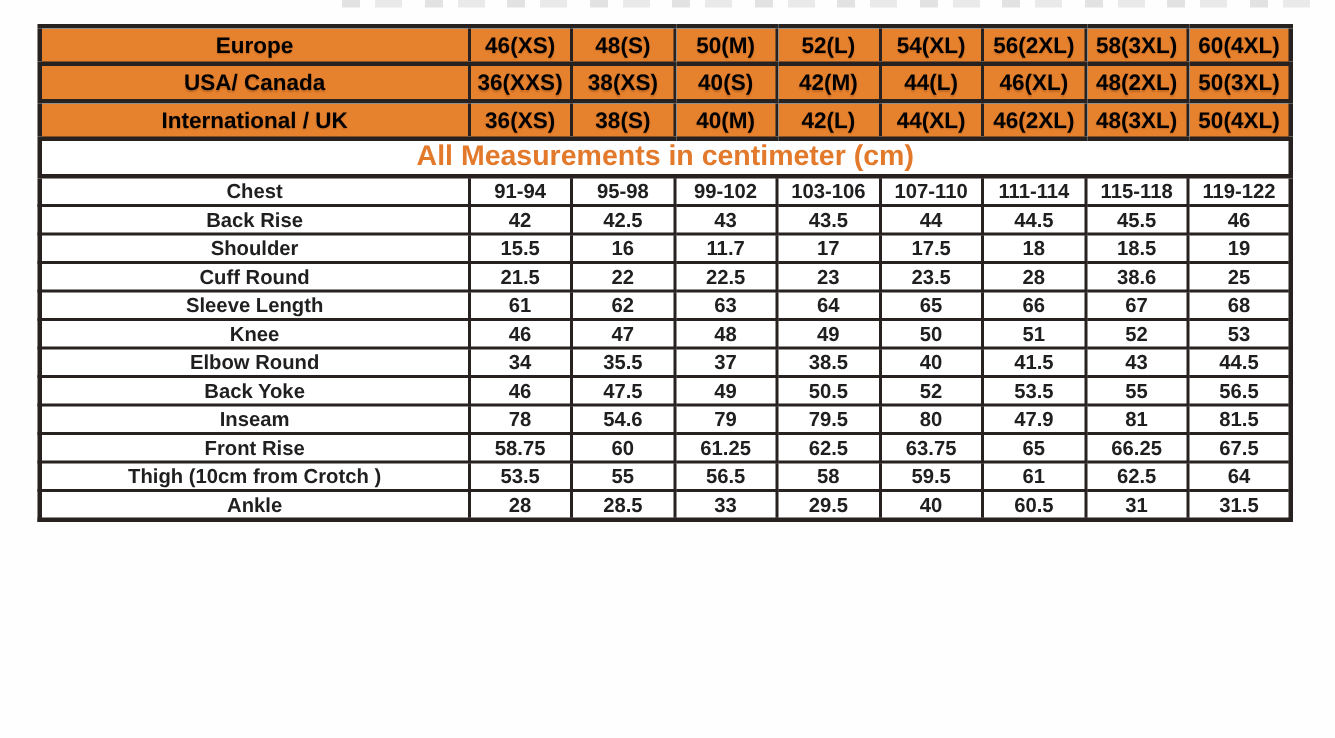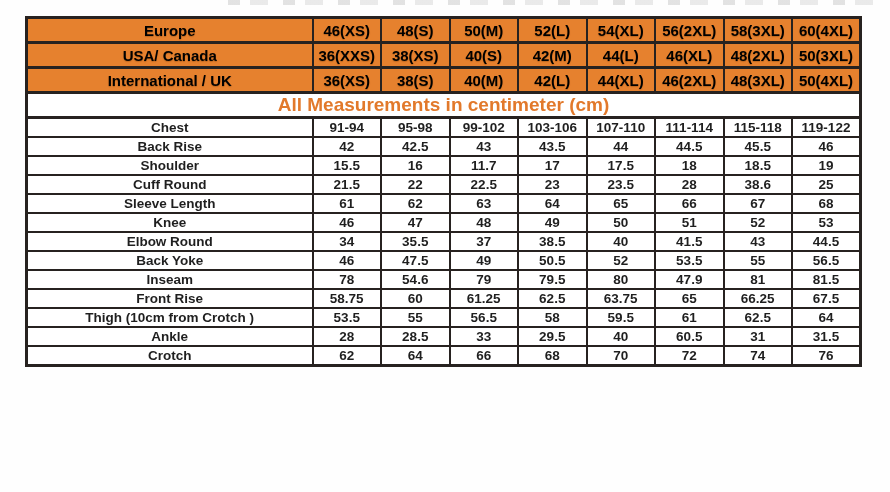--- a/index.html
+++ b/index.html
@@ -236,26 +236,15 @@
           <td class="m-label">Ankle</td>
           <td class="m-val">28</td>
           <td class="m-val">28.5</td>
           <td class="m-val">33</td>
           <td class="m-val">29.5</td>
           <td class="m-val">40</td>
           <td class="m-val">60.5</td>
           <td class="m-val">31</td>
           <td class="m-val">31.5</td>
         </tr>
-        <tr class="m-row">
-          <td class="m-label">Crotch</td>
-          <td class="m-val">62</td>
-          <td class="m-val">64</td>
-          <td class="m-val">66</td>
-          <td class="m-val">68</td>
-          <td class="m-val">70</td>
-          <td class="m-val">72</td>
-          <td class="m-val">74</td>
-          <td class="m-val">76</td>
-        </tr>
       </tbody>
   </table>
 </div>
 
 </body></html>

